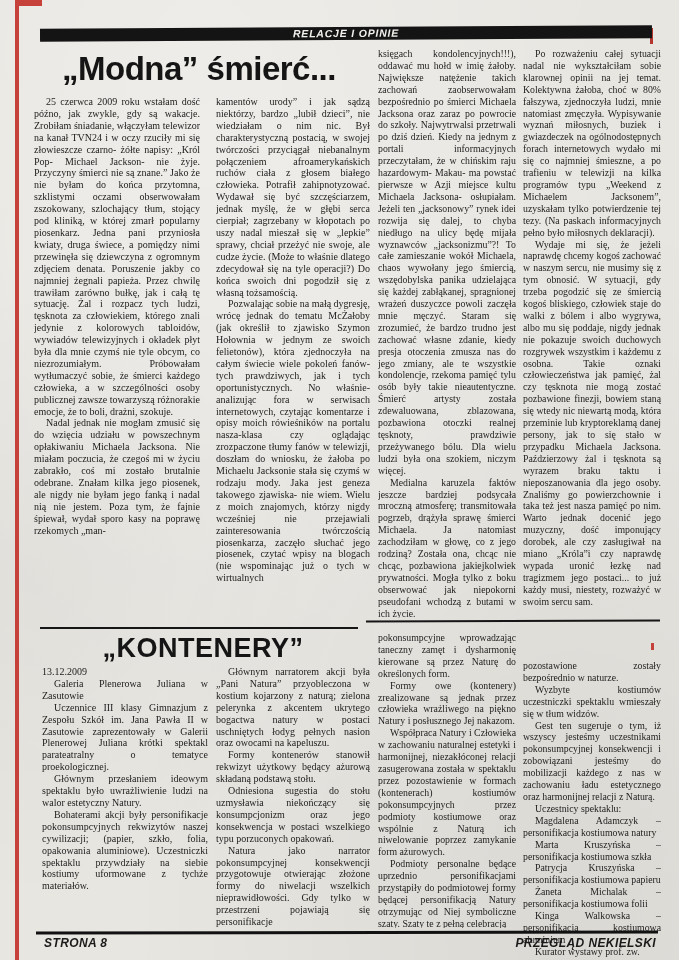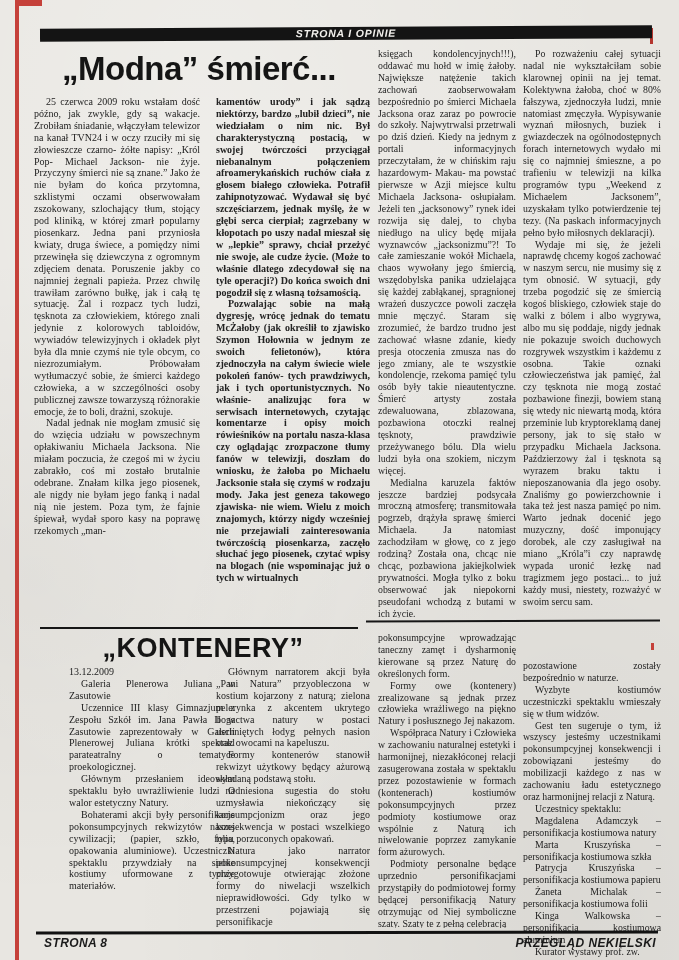--- a/index.html
+++ b/index.html
@@ -32,25 +32,25 @@
   }
   .headline.modna{left:40px;top:50px;width:318px;font-size:33px;}
   .headline.kontenery{left:40px;top:629px;width:318px;font-size:27px;letter-spacing:0.5px;}
 
   .col{position:absolute;text-align:justify;font-size:10px;line-height:11.9px;overflow:hidden;}
   .col p{margin:0;}
   .col p.ind{text-indent:12px;}
   .col p.bold{font-weight:bold;}
 
   .a1c1{left:34px;top:96px;width:166px;height:532px;}
-  .a1c2{left:216px;top:96px;width:154px;height:532px;font-weight:bold;}
+  .a1c2{left:216px;top:96px;width:154px;height:532px;}
   .a1c3{left:378px;top:48px;width:138px;height:570px;font-size:9.8px;}
   .a1c4{left:523px;top:48px;width:138px;height:576px;font-size:9.8px;}
 
-  .a2c1{left:42px;top:666px;width:166px;height:264px;margin-left:27px;}
+  .a2c1{left:42px;top:666px;width:166px;height:264px;}
   .a2c2{left:216px;top:666px;width:154px;height:264px;}
   .a2c3{left:378px;top:632px;width:138px;height:296px;font-size:9.8px;}
   .a2c4{left:523px;top:628px;width:138px;height:300px;font-size:9.8px;margin-top:32px;}
 
   .divider{position:absolute;background:#161616;height:2px;}
   .divider.left{left:40px;top:627px;width:318px;}
   .divider.right{left:366px;top:620px;width:294px;transform:rotate(-0.2deg);}
 
   .footer-rule{position:absolute;left:36px;top:931px;width:622px;height:3px;background:#111;transform:rotate(-0.1deg);}
   .footer-label{
@@ -64,21 +64,21 @@
 <body>
 
 <div class="page">
 
   <div class="red-edge"></div>
   <div class="red-edge-top"></div>
   <div class="red-mark-right"></div>
   <div class="red-dot-right"></div>
 
   <div class="section-bar">
-    <span>STRONA I OPINIE</span>
+    <span>RELACJE I OPINIE</span>
   </div>
 
   <h1 class="headline modna" style="margin:0;">„Modna” śmierć...</h1>
 
   <div class="col a1c1">
       <p class="ind">25 czerwca 2009 roku wstałam dość późno, jak zwykle, gdy są wakacje. Zrobiłam śniadanie, włączyłam telewizor na kanał TVN24 i w oczy rzuciły mi się złowieszcze czarno- żółte napisy: „Król Pop- Michael Jackson- nie żyje. Przyczyny śmierci nie są znane.” Jako że nie byłam do końca przytomna, szklistymi oczami obserwowałam zszokowany, szlochający tłum, stojący pod kliniką, w której zmarł popularny piosenkarz. Jedna pani przyniosła kwiaty, druga świece, a pomiędzy nimi przewinęła się dziewczyna z ogromnym zdjęciem denata. Poruszenie jakby co najmniej żegnali papieża. Przez chwilę trawiłam zarówno bułkę, jak i całą tę sytuację. Żal i rozpacz tych ludzi, tęsknota za człowiekiem, którego znali jedynie z kolorowych tabloidów, wywiadów telewizyjnych i okładek płyt była dla mnie czymś nie tyle obcym, co niezrozumiałym. Próbowałam wytłumaczyć sobie, że śmierci każdego człowieka, a w szczególności osoby publicznej zawsze towarzyszą różnorakie emocje, że to boli, drażni, szokuje.</p>
       <p class="ind">Nadal jednak nie mogłam zmusić się do wzięcia udziału w powszechnym opłakiwaniu Michaela Jacksona. Nie miałam poczucia, że czegoś mi w życiu zabrakło, coś mi zostało brutalnie odebrane. Znałam kilka jego piosenek, ale nigdy nie byłam jego fanką i nadal nią nie jestem. Poza tym, że fajnie śpiewał, wydał sporo kasy na poprawę rzekomych „man-</p>
     </div>
   <div class="col a1c2">
       <p>kamentów urody” i jak sądzą niektórzy, bardzo „lubił dzieci”, nie wiedziałam o nim nic. Był charakterystyczną postacią, w swojej twórczości przyciągał niebanalnym połączeniem afroamerykańskich ruchów ciała z głosem białego człowieka. Potrafił zahipnotyzować. Wydawał się być szczęściarzem, jednak myślę, że w głębi serca cierpiał; zagrzebany w kłopotach po uszy nadal mieszał się w „lepkie” sprawy, chciał przeżyć nie swoje, ale cudze życie. (Może to właśnie dlatego zdecydował się na tyle operacji?) Do końca swoich dni pogodził się z własną tożsamością.</p>

